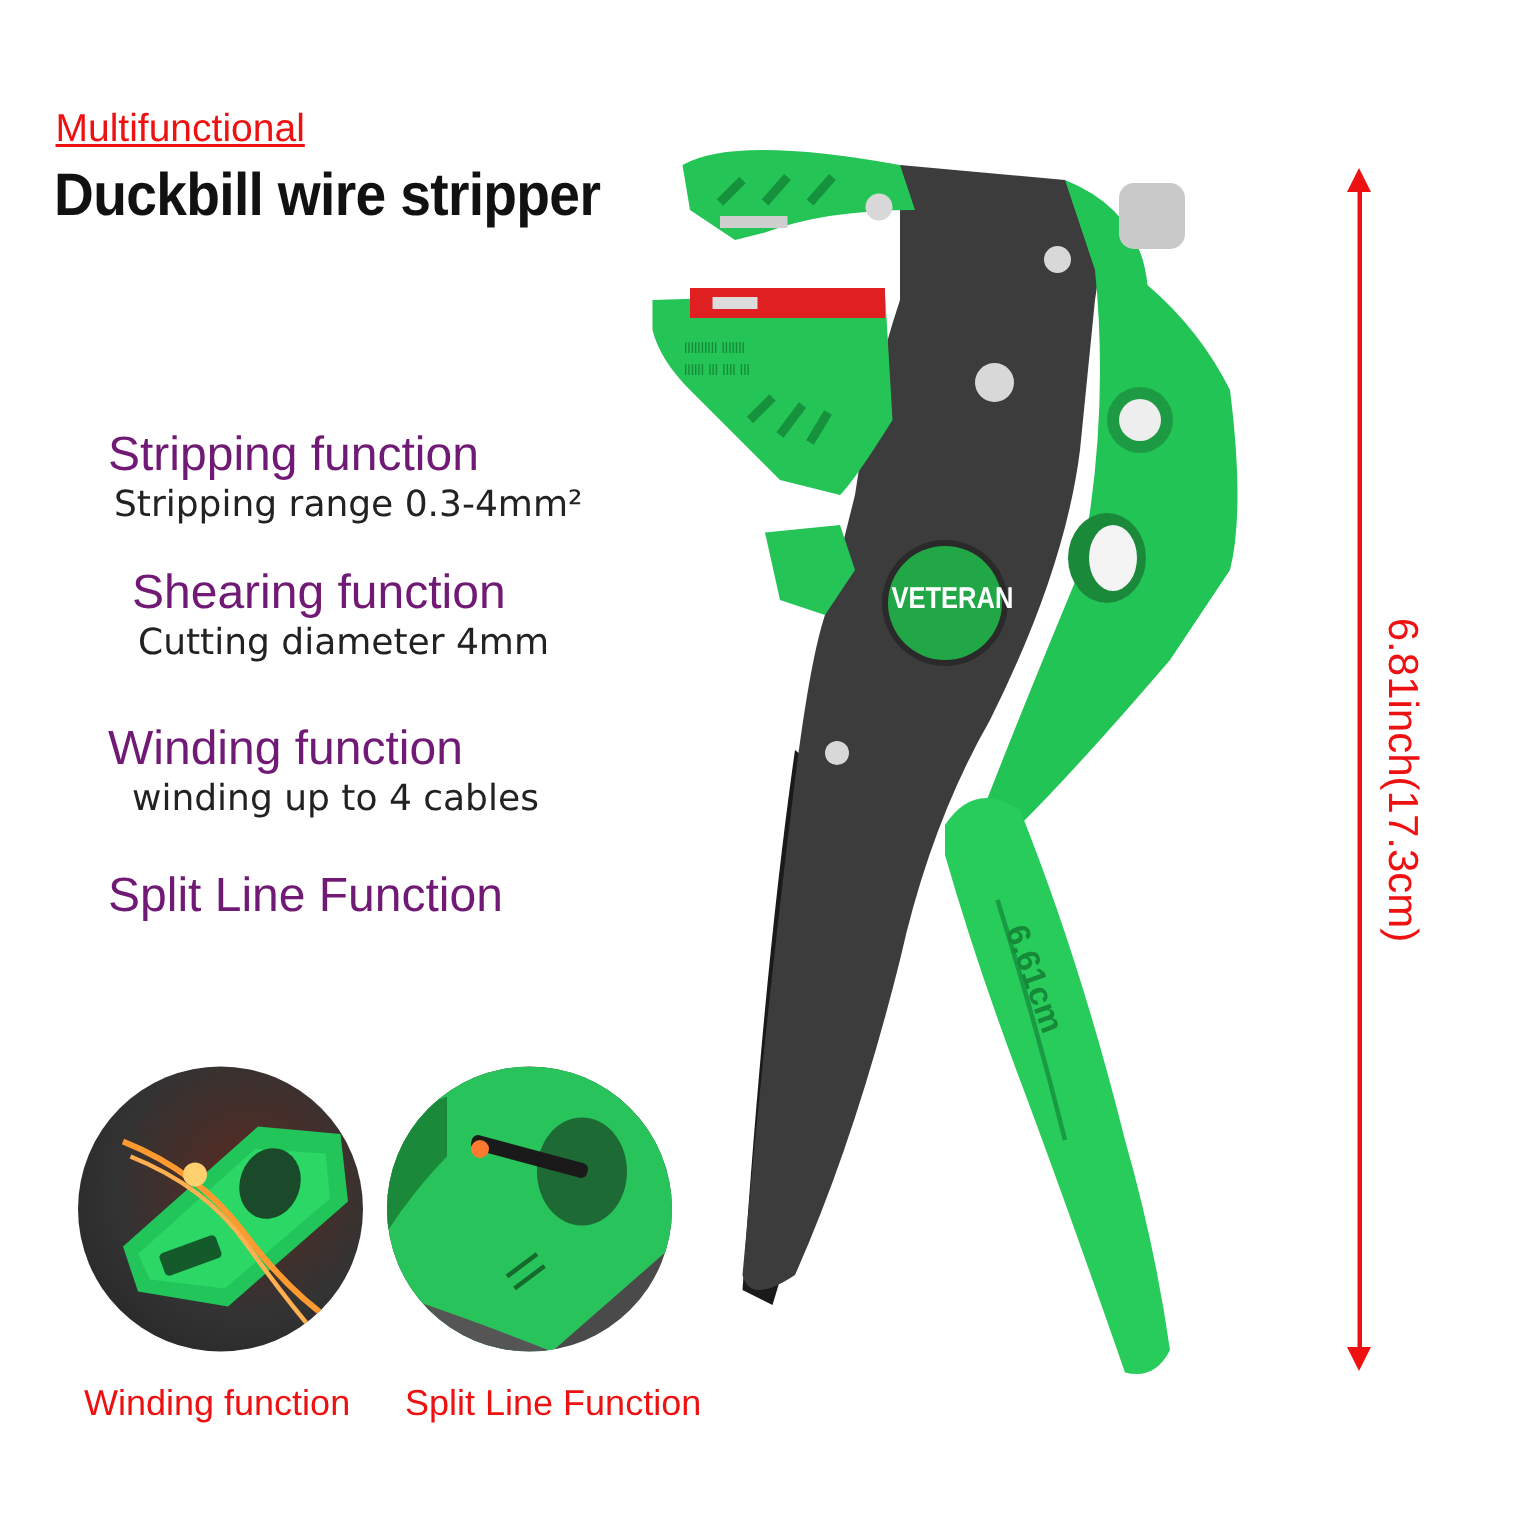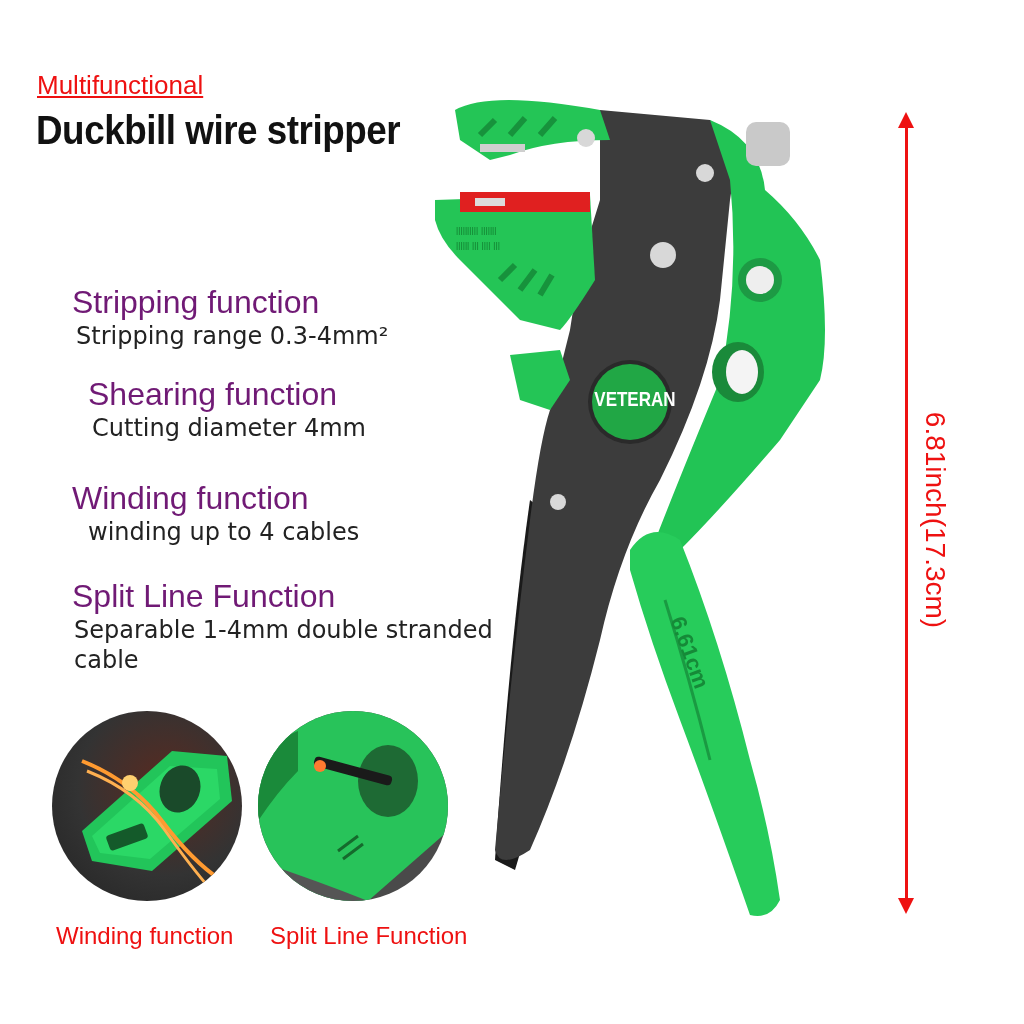--- a/index.html
+++ b/index.html
@@ -29,21 +29,20 @@
 <div class="abs" style="left:72px;top:376px;margin-left:16px;">
   <div class="feat-h">Shearing function</div>
   <div class="feat-d" style="margin-left:4px;">Cutting diameter 4mm</div>
 </div>
 <div class="abs" style="left:72px;top:480px;">
   <div class="feat-h">Winding function</div>
   <div class="feat-d" style="margin-left:16px;">winding up to 4 cables</div>
 </div>
 <div class="abs" style="left:72px;top:578px;width:430px;">
   <div class="feat-h">Split Line Function</div>
-  <div class="feat-d" style="margin-left:2px;">Separable 1-4mm double stranded cable</div>
 </div>
 
 <div class="abs circle" style="left:52px;top:711px;width:190px;height:190px;background:radial-gradient(circle at 60% 40%,#5a2a20 0%,#333 55%,#222 100%);">
   <svg width="190" height="190" viewBox="0 0 190 190">
     <path d="M30 120 L120 40 L175 45 L180 90 L100 160 L40 150 Z" fill="#22c55a"></path>
     <path d="M40 125 L118 55 L165 58 L168 88 L98 148 L48 142 Z" fill="#2bd866"></path>
     <rect x="55" y="118" width="40" height="16" rx="3" fill="#145a2a" transform="rotate(-20 75 126)"></rect>
     <ellipse cx="128" cy="78" rx="20" ry="24" fill="#1a4a2a" transform="rotate(20 128 78)"></ellipse>
     <path d="M30 50 Q80 70 110 110 T170 170" stroke="#ff9a30" stroke-width="4" fill="none"></path>
     <path d="M35 60 Q85 80 112 118 T160 180" stroke="#ffb050" stroke-width="3" fill="none"></path>

